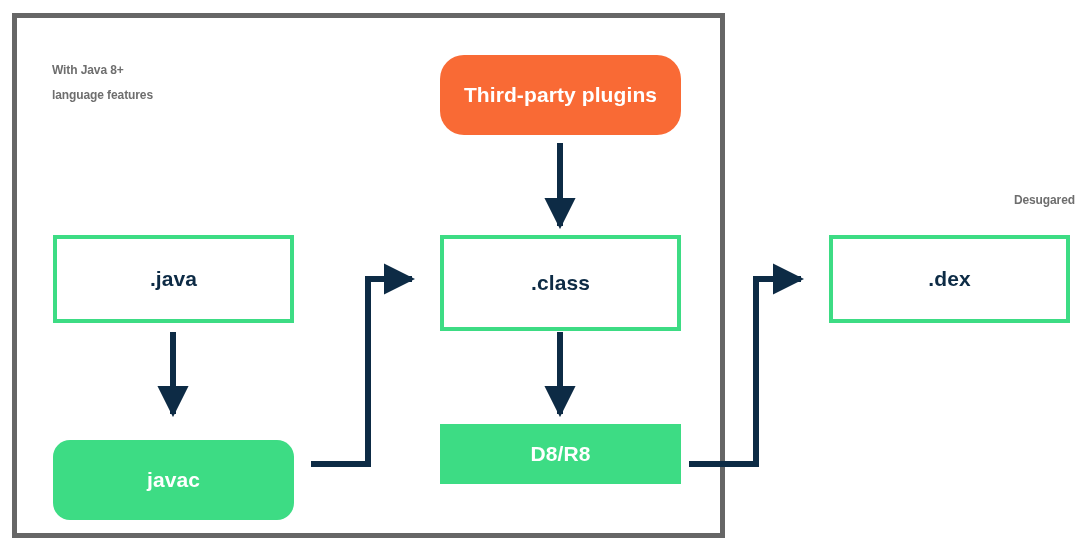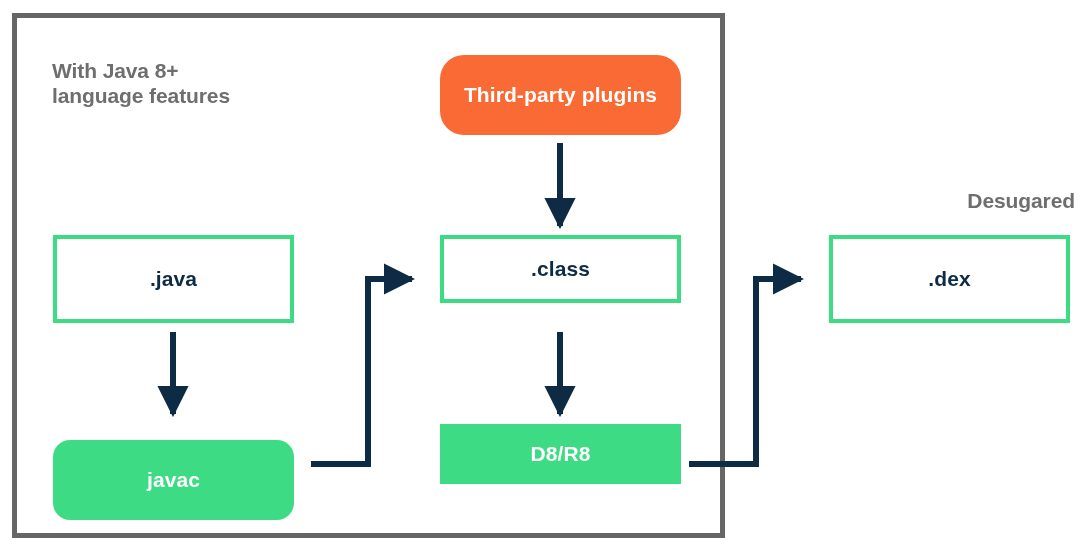--- a/index.html
+++ b/index.html
@@ -28,21 +28,21 @@
     border: 5px solid #666666;
     box-sizing: border-box;
     background: transparent;
   }
 
   
   .caption {
     position: absolute;
     color: #6e6e6e;
     font-weight: bold;
-    font-size: 21px;
+    font-size: 12px;
     line-height: 25px;
     letter-spacing: -0.1px;
     white-space: pre-line;
   }
   .caption-left {
     left: 52px;
     top: 58px;
   }
   .caption-right {
     right: 10px;
@@ -73,21 +73,21 @@
   }
   .node.filled-orange {
     background: #f96a35;
     border: none;
     color: #ffffff;
   }
 
   
   .n-java     { left: 53px;  top: 235px; width: 241px; height: 88px; text-align: right; }
   .n-javac    { left: 53px;  top: 440px; width: 241px; height: 80px; border-radius: 17px; }
-  .n-class    { left: 440px; top: 235px; width: 241px; height: 68px; }
+  .n-class    { left: 440px; top: 235px; width: 241px; height: 96px; }
   .n-d8r8     { left: 440px; top: 424px; width: 241px; height: 60px; }
   .n-plugins  { left: 440px; top: 55px;  width: 241px; height: 80px; border-radius: 24px; }
   .n-dex      { left: 829px; top: 235px; width: 241px; height: 88px; }
 
   
   #wires {
     position: absolute;
     left: 0;
     top: 0;
     width: 1085px;

